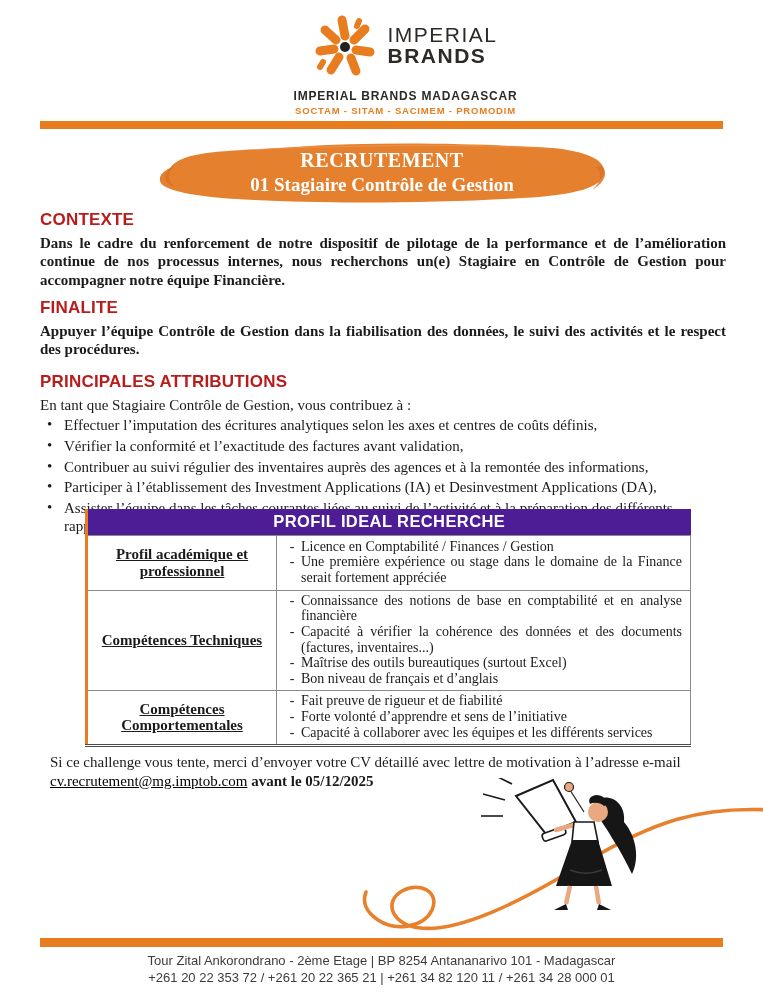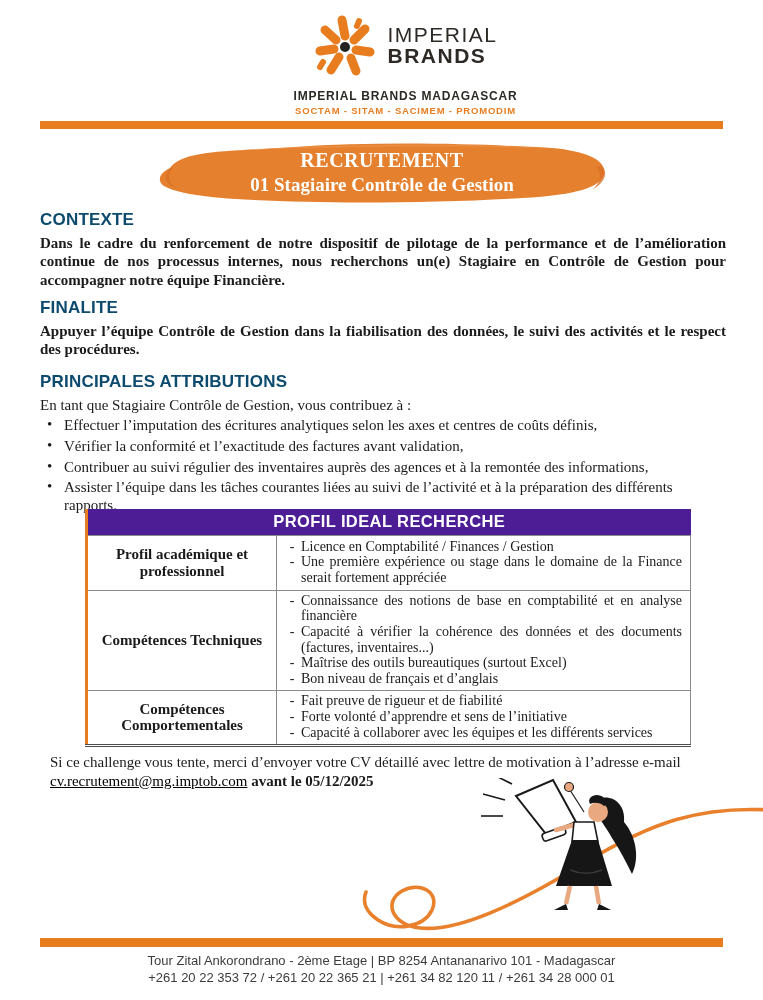--- a/index.html
+++ b/index.html
@@ -19,33 +19,33 @@
   .entities{margin-top:2px;font-family:"Liberation Sans", sans-serif;font-weight:700;font-size:9.5px;letter-spacing:.8px;color:#e87d1f;}
   .rule{position:absolute;left:40px;right:40px;top:121px;height:8px;background:#e87d1f;}
   
   .banner{position:absolute;top:138px;left:154px;width:456px;height:68px;}
   .banner svg{position:absolute;inset:0;width:100%;height:100%;}
   .banner .btxt{position:relative;z-index:2;height:100%;display:flex;flex-direction:column;justify-content:center;align-items:center;color:#fff;}
   .banner .b1{font-size:20px;font-weight:700;letter-spacing:.5px;}
   .banner .b2{font-size:19px;font-weight:700;margin-top:2px;}
   
   .sec{position:absolute;left:40px;right:37px;}
-  .sec h2{margin:0 0 4px 0;font-family:"Liberation Sans", sans-serif;font-size:17px;font-weight:700;color:#0c4a6e;letter-spacing:.2px;}
+  .sec h2{margin:0 0 4px 0;font-family:"Liberation Sans", sans-serif;font-size:17px;font-weight:700;color:#b91c1c;letter-spacing:.2px;}
   .sec p{margin:0;font-size:15px;line-height:1.22;text-align:justify;font-weight:700;}
   .sec .intro{font-weight:400;text-align:left;}
   .blist{margin:3px 0 0 0;padding:0;list-style:none;}
   .blist li{position:relative;padding-left:24px;font-size:15px;line-height:1.18;margin-top:3px;font-weight:400;}
   .blist li::before{content:"•";position:absolute;left:7px;top:-1px;font-size:15px;}
   
   .ptable{position:absolute;top:509px;left:85px;width:606px;border-collapse:collapse;
           border-left:3px solid #e87d1f;border-bottom:3px double #4c4c4c;}
   .ptable th{background:#4c1d95;color:#fff;font-family:"Liberation Sans", sans-serif;
              font-size:16.5px;font-weight:700;letter-spacing:.4px;padding:3px 0 4px 0;text-align:center;}
   .ptable td{border:1px solid #8a8a8a;vertical-align:middle;font-size:14px;line-height:1.12;}
-  .ptable td.lbl{width:176px;text-align:center;font-weight:700;font-size:15px;padding:10px 6px;}
+  .ptable td.lbl{width:176px;text-align:center;font-weight:700;font-size:15px;padding:10px 6px;text-decoration:underline;}
   .ptable td.items{padding:2px 8px 3px 6px;}
   .ti{display:flex;align-items:flex-start;}
   .ti .dash{width:18px;flex:0 0 18px;text-align:center;}
   .ti .txt{flex:1;text-align:justify;}
   
   .closing{position:absolute;top:753px;left:50px;right:64px;text-align:left;font-size:15px;line-height:1.25;}
   .closing a{color:#000000;}
   .closing b{color:#1b1b1b;}
   
   .illus{position:absolute;top:778px;left:0;width:763px;height:160px;pointer-events:none;}
@@ -111,20 +111,21 @@
     <p>Appuyer l’équipe Contrôle de Gestion dans la fiabilisation des données, le suivi des activités et le respect des procédures.</p>
   </div>
 
   <div class="sec" style="top:372px">
     <h2>PRINCIPALES ATTRIBUTIONS</h2>
     <p class="intro">En tant que Stagiaire Contrôle de Gestion, vous contribuez à :</p>
     <ul class="blist">
       <li>Effectuer l’imputation des écritures analytiques selon les axes et centres de coûts définis,</li>
       <li>Vérifier la conformité et l’exactitude des factures avant validation,</li>
       <li>Contribuer au suivi régulier des inventaires auprès des agences et à la remontée des informations,</li>
+      <li>Participer à l’établissement des Investment Applications (IA) et Desinvestment Applications (DA),</li>
       <li>Assister l’équipe dans les tâches courantes liées au suivi de l’activité et à la préparation des différents rapports.</li>
     </ul>
   </div>
 
   <table class="ptable">
     <tbody>
         <tr>
       <th colspan="2">PROFIL IDEAL RECHERCHE</th>
     </tr>
     <tr>

